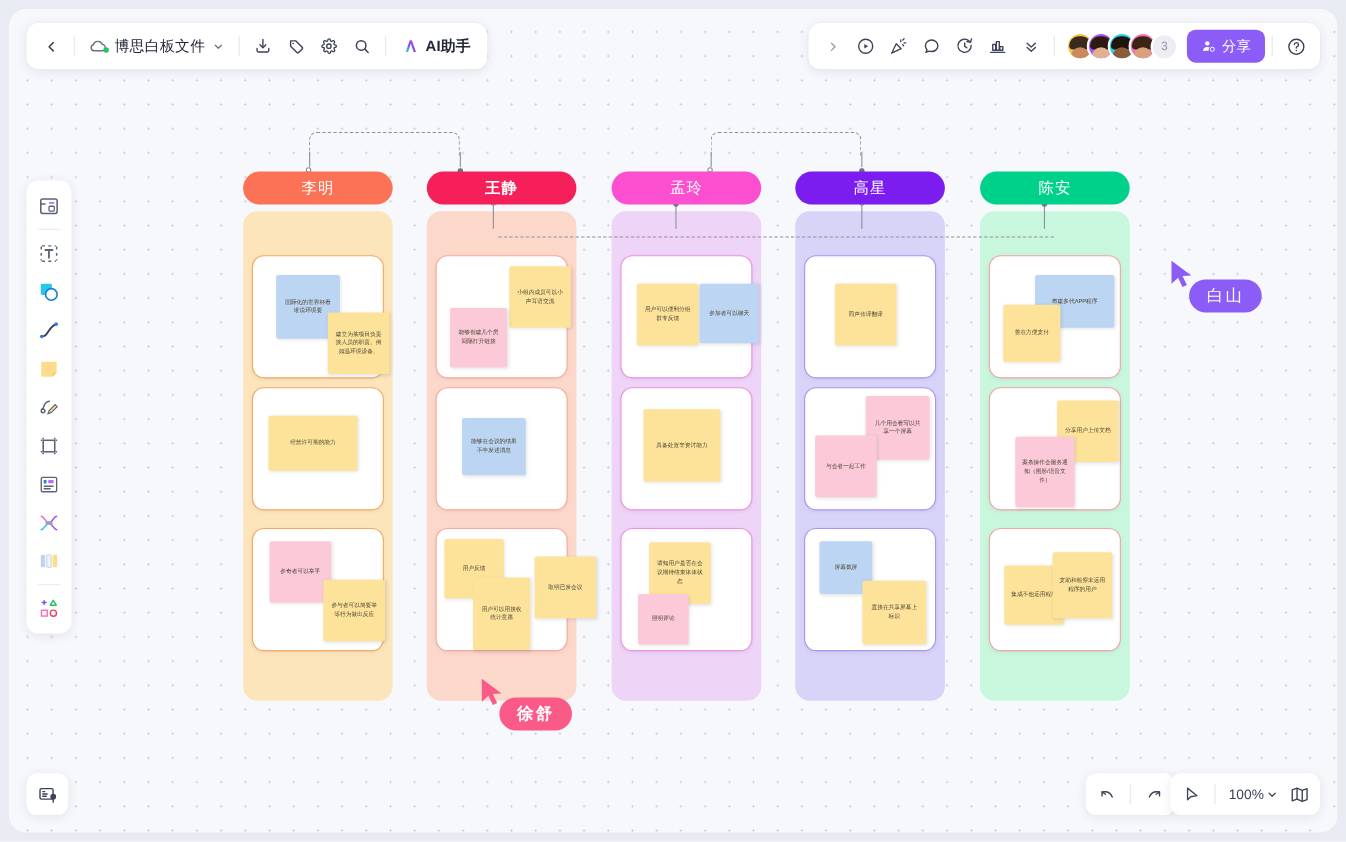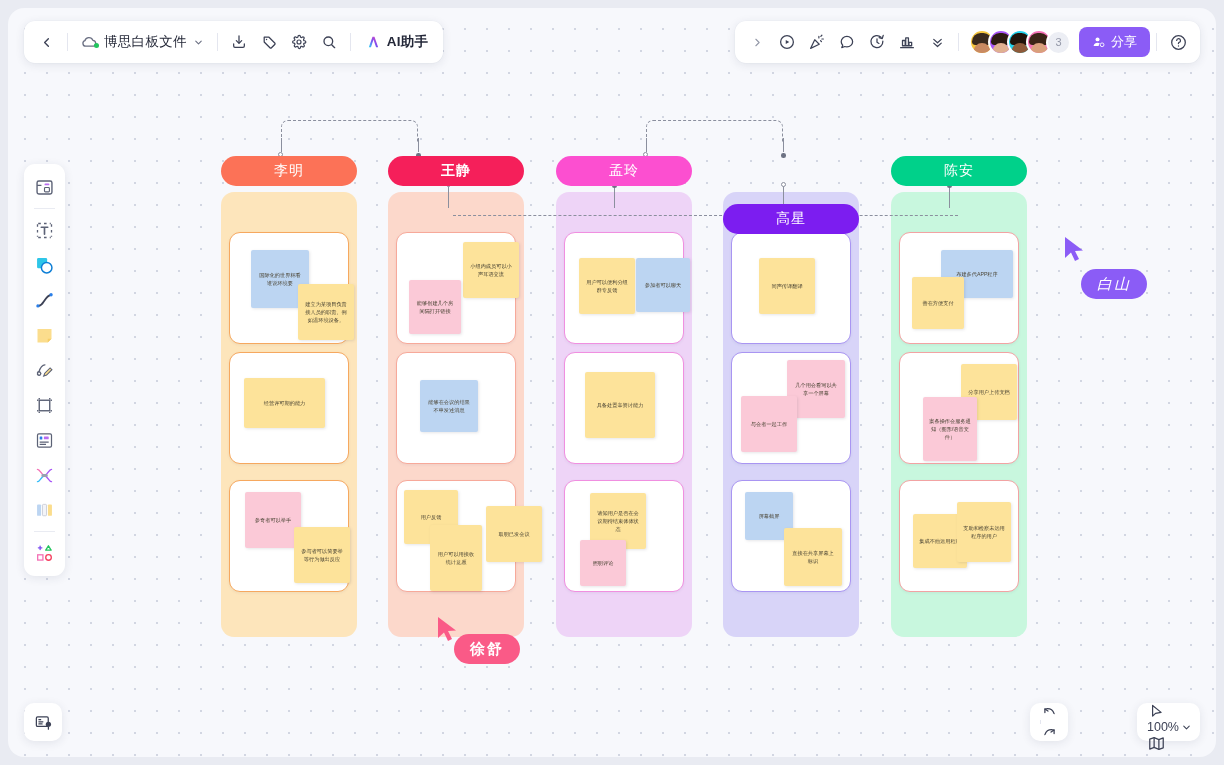--- a/index.html
+++ b/index.html
@@ -93,21 +93,21 @@
   #present-btn {
     position: absolute; left: 16px; bottom: 16px;
     width: 38px; height: 38px; background: #fff; border-radius: 10px;
     box-shadow: 0 2px 10px rgba(40,48,80,.10);
     display: flex; align-items: center; justify-content: center; cursor: pointer; z-index: 35;
   }
   
   #undo-group, #zoom-group {
     position: absolute; bottom: 16px; height: 38px; background: #fff; border-radius: 10px;
     box-shadow: 0 2px 10px rgba(40,48,80,.10);
-    display: flex; align-items: flex-start; z-index: 35; padding: 0 4px; flex-direction: column;
+    display: flex; align-items: center; z-index: 35; padding: 0 4px;
   }
   #undo-group { right: 148px; }
   #zoom-group { right: 16px; }
   .zlabel { font-size: 12.5px; color: #3d4256; padding: 0 2px; }
 
   
   .col-head {
     position: absolute; height: 30px; border-radius: 15px;
     display: flex; align-items: center; justify-content: center;
     color: #fff; font-size: 14px; letter-spacing: 1px; z-index: 12; cursor: pointer;
@@ -214,21 +214,21 @@
         <span>具备处置辛资讨能力</span>
       </div>
       <div class="card" style="left: 556px; top: 472px; width: 120px; height: 112px; border: 1.3px solid rgb(240, 143, 224);"></div>
       <div class="note" style="left: 582px; top: 485px; width: 56px; height: 56px; background: rgb(253, 227, 154);">
         <span>请知用户是否在会议期待结束体体状态</span>
       </div>
       <div class="note" style="left: 572px; top: 532px; width: 46px; height: 46px; background: rgb(251, 201, 215);">
         <span>照明评论</span>
       </div>
       <div class="col-body" style="left: 715px; top: 184px; width: 136px; height: 445px; background: rgb(216, 212, 248);"></div>
-      <div class="col-head" style="left: 715px; top: 148px; width: 136px; background: rgb(124, 29, 240); margin-top: 48px;">
+      <div class="col-head" style="left: 715px; top: 148px; width: 136px; background: rgb(124, 29, 240);">
         <span>高星</span>
       </div>
       <div class="card" style="left: 723px; top: 224px; width: 120px; height: 112px; border: 1.3px solid rgb(169, 149, 242);"></div>
       <div class="note" style="left: 751px; top: 250px; width: 56px; height: 56px; background: rgb(253, 227, 154);">
         <span>同声传译翻译</span>
       </div>
       <div class="card" style="left: 723px; top: 344px; width: 120px; height: 112px; border: 1.3px solid rgb(169, 149, 242);"></div>
       <div class="note" style="left: 779px; top: 352px; width: 58px; height: 58px; background: rgb(251, 201, 215);">
         <span>几个用会看写以共享一个屏幕</span>
       </div>
@@ -284,21 +284,21 @@
       <div class="conn dot-o" style="left: 438px; top: 174px;"></div>
       <div class="conn dot-f" style="left: 604px; top: 175px;"></div>
       <div class="conn dot-o" style="left: 773px; top: 174px;"></div>
       <div class="conn dot-f" style="left: 939px; top: 175px;"></div>
       <div class="conn hdash" style="left: 445px; top: 207px; width: 505px;"></div>
     </div>
 
   <div id="cursors">
       <div class="cursor-wrap" style="left: 1055px; top: 228px;"><svg width="26" height="30" viewBox="0 0 26 30">
       <path d="M2 1 L2 22 L8 16.5 L12 25 L16 23 L12 15 L20 14.5 Z" fill="#8b5cf6"></path>
-        </svg><div class="cur-label" style="left: 18px; top: 33px; background: rgb(139, 92, 246); font-style: italic;">白山</div></div>
+        </svg><div class="cur-label" style="left: 18px; top: 18px; background: rgb(139, 92, 246);">白山</div></div>
       <div class="cursor-wrap" style="left: 428px; top: 608px;"><svg width="26" height="30" viewBox="0 0 26 30">
       <path d="M2 1 L2 22 L8 16.5 L12 25 L16 23 L12 15 L20 14.5 Z" fill="#fa5a87"></path>
         </svg><div class="cur-label" style="left: 18px; top: 18px; background: rgb(250, 90, 135); font-weight: bold;">徐舒</div></div>
     </div>
 
   <div class="bar" id="toolbar-left">
     <div class="tbtn">
       <svg width="15" height="15" viewBox="0 0 24 24" fill="none" stroke="#3d4256" stroke-width="2.2" stroke-linecap="round" stroke-linejoin="round">
         <polyline points="15 18 9 12 15 6"></polyline>
       </svg>

